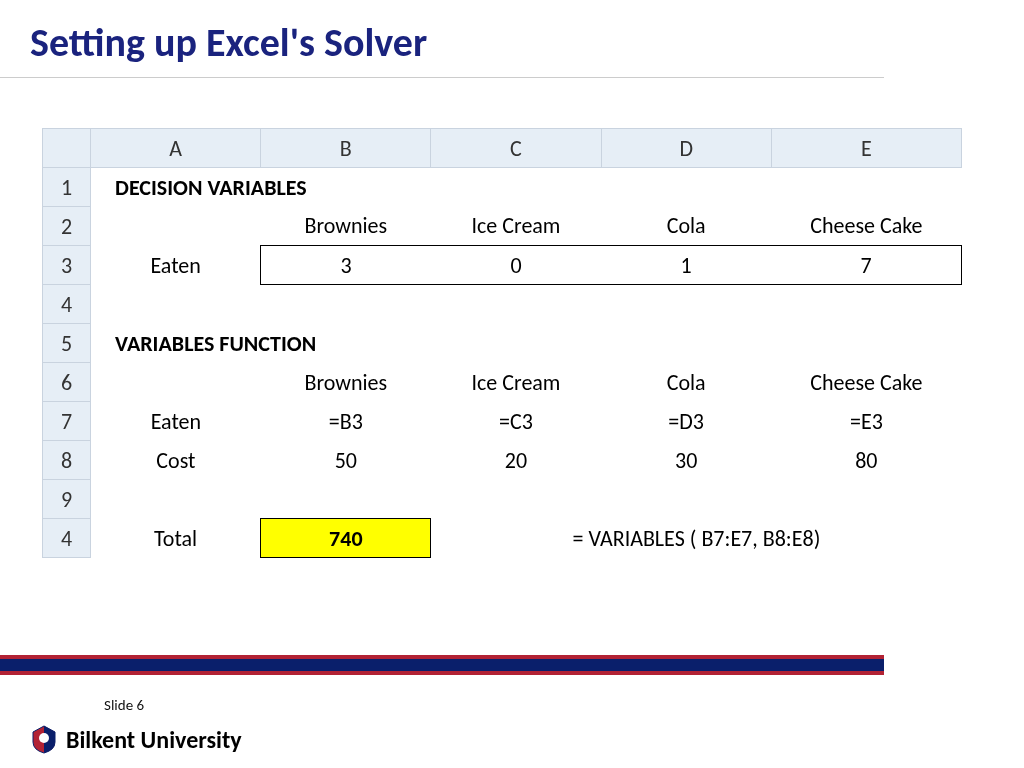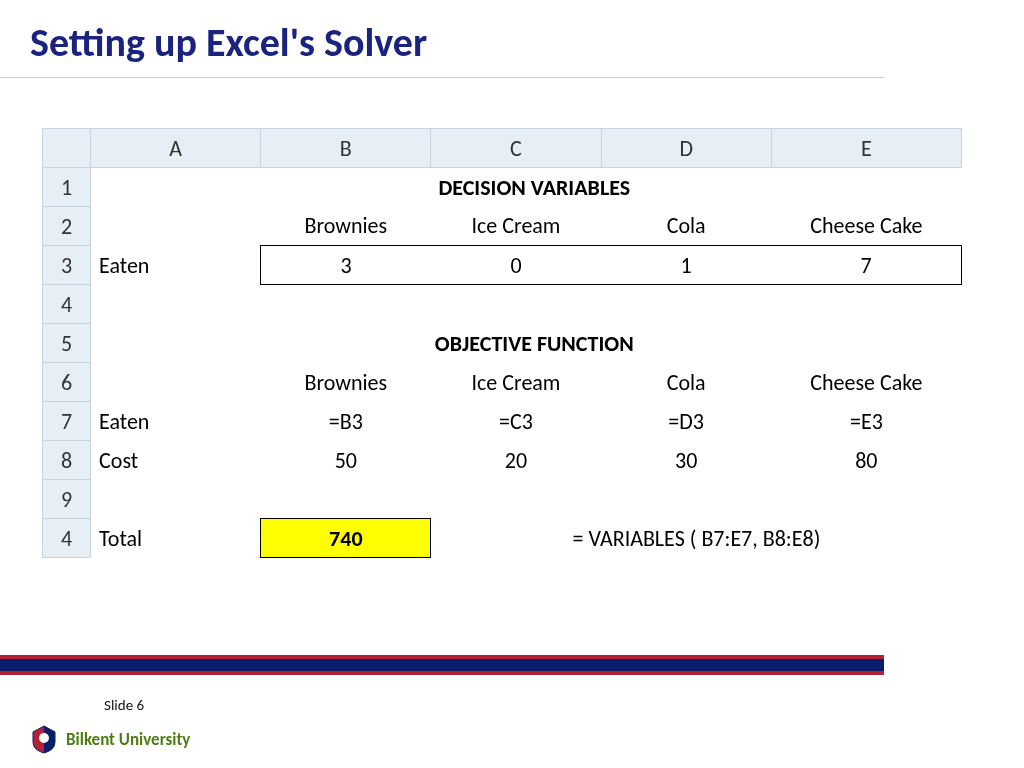--- a/index.html
+++ b/index.html
@@ -4,32 +4,32 @@
 <style>
   html,body{margin:0;padding:0;width:1024px;height:768px;font-family:Calibri,"Segoe UI",Arial,sans-serif;background:#fff;overflow:hidden}
   .slide{width:884px;height:768px;position:relative;box-sizing:border-box}
   .title{font-size:40px;font-weight:700;color:#1a237e;padding:18px 0 10px 30px}
   .title-rule{border-top:1px solid #ccc;margin:0 0 0 0}
   .sheet{position:relative;margin:50px 0 0 42px;width:920px}
   table.ss{border-collapse:collapse;width:100%;table-layout:fixed}
   table.ss td,table.ss th{font-size:22px;height:38px;padding:0 8px;text-align:center;vertical-align:middle;white-space:nowrap}
   table.ss .rowhdr{width:48px;background:#e6eef6;border:1px solid #c9d3df;color:#333;font-weight:400;text-align:center}
   table.ss th.colhdr{background:#e6eef6;border:1px solid #c9d3df;color:#333;font-weight:400}
-  table.ss td.lbl{text-align:left;padding-left:8px}
-  table.ss td.section{text-align:center;font-weight:700;padding-left:24px}
+  table.ss td.lbl{text-align:center;padding-left:8px}
+  table.ss td.section{text-align:left;font-weight:700;padding-left:24px}
   .dv-box{border:1px solid #000}
   .total-box{background:#ffff00;border:1px solid #000;font-weight:700}
   .formula{text-align:left;padding-left:6px}
   .footer{position:absolute;left:0;right:0;bottom:0}
   .stripe{height:4px;background:#b22234}
   .stripe.blue{height:12px;background:#0a1f6b}
   .foot-inner{padding:12px 0 14px 30px}
   .slide-no{font-size:15px;margin:9px 0 10px 74px;color:#111}
   .uni{display:flex;align-items:center;gap:8px}
-  .uni-name{font-size:17px;font-weight:700;color:#4d7c0f}
+  .uni-name{font-size:24px;font-weight:700;color:#000000}
   .logo{width:28px;height:30px;position:relative}
   .logo svg{width:28px;height:30px}
 </style>
 </head>
 <body>
 
 <div class="slide">
   <div class="title">Setting up Excel's Solver</div>
   <div class="title-rule"></div>
 
@@ -71,21 +71,21 @@
         <td class="dv-box" style="border-left:none;border-right:none">0</td>
         <td class="dv-box" style="border-left:none;border-right:none">1</td>
         <td class="dv-box" style="border-left:none">7</td>
       </tr>
       <tr>
         <td class="rowhdr">4</td>
         <td colspan="5"></td>
       </tr>
       <tr>
         <td class="rowhdr">5</td>
-        <td class="section" colspan="5">OBJECTIVE FUNCTION</td>
+        <td class="section" colspan="5">VARIABLES FUNCTION</td>
       </tr>
       <tr>
         <td class="rowhdr">6</td>
         <td class="lbl"></td>
         <td>Brownies</td>
         <td>Ice Cream</td>
         <td>Cola</td>
         <td>Cheese Cake</td>
       </tr>
       <tr>

